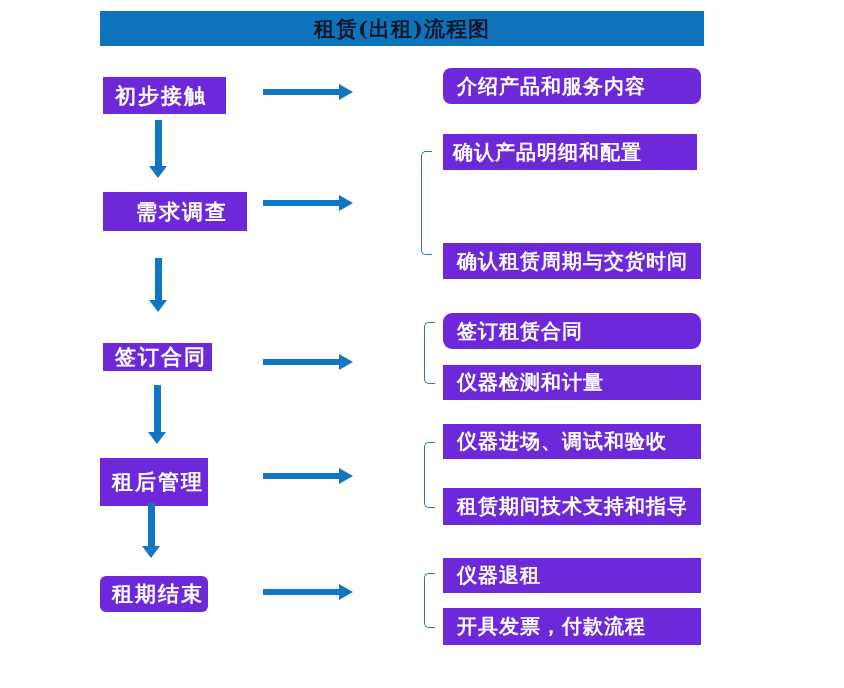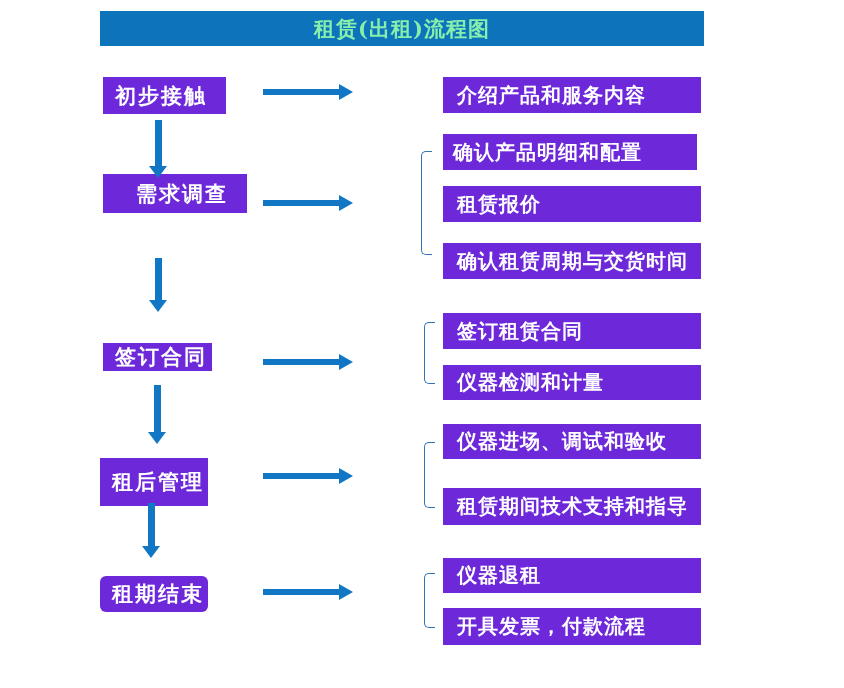--- a/index.html
+++ b/index.html
@@ -14,21 +14,21 @@
     background: #ffffff;
     overflow: hidden;
     font-family: "DejaVu Serif", "Liberation Serif", serif;
     font-weight: bold;
   }
   .titlebar {
     position: absolute;
     left: 100px; top: 11px;
     width: 604px; height: 35px;
     background: #0d74bc;
-    color: #86efac;
+    color: #0f172a;
     display: flex;
     align-items: center;
     justify-content: center;
     font-size: 21px;
     letter-spacing: 1px;
   }
   .box {
     position: absolute;
     background: #6d28d9;
     color: #ffffff;
@@ -101,30 +101,29 @@
   }
 </style>
 </head>
 <body>
 
 <div class="canvas">
 
   <div class="titlebar">租赁(出租)流程图</div>
 
   <div class="box stage" style="left:103px; top:77px;  width:111px; height:37px;">初步接触</div>
-  <div class="box stage" style="left:103px; top:174px; width:111px; height:39px;padding-left:33px;">需求调查</div>
+  <div class="box stage" style="left:103px; top:192px; width:111px; height:39px;padding-left:33px;">需求调查</div>
   <div class="box stage" style="left:103px; top:343px; width:97px;  height:28px;">签订合同</div>
   <div class="box stage" style="left:100px; top:458px; width:96px;  height:48px;">租后管理</div>
   <div class="box stage" style="left:100px; top:576px; width:96px;  height:36px;border-radius:6px;">租期结束</div>
 
-  <div class="box detail" style="top:77px;">介绍产品和服务内容</div>
+  <div class="box detail" style="top:68px;border-radius:8px;">介绍产品和服务内容</div>
   <div class="box detail" style="top:134px;padding-left:10px;">确认产品明细和配置</div>
-  <div class="box detail" style="top:186px;">租赁报价</div>
   <div class="box detail" style="top:243px;text-align:right;">确认租赁周期与交货时间</div>
-  <div class="box detail" style="top:313px;">签订租赁合同</div>
+  <div class="box detail" style="top:313px;border-radius:9px;">签订租赁合同</div>
   <div class="box detail" style="top:365px; height:35px;">仪器检测和计量</div>
   <div class="box detail" style="top:424px; height:35px;">仪器进场、调试和验收</div>
   <div class="box detail" style="top:488px; height:37px;">租赁期间技术支持和指导</div>
   <div class="box detail" style="top:558px; height:35px;">仪器退租</div>
   <div class="box detail" style="top:608px; height:37px;">开具发票，付款流程</div>
 
   <div class="harrow" style="top:84px;">
       <div class="stem"></div>
       <div class="head"></div>
     </div>

